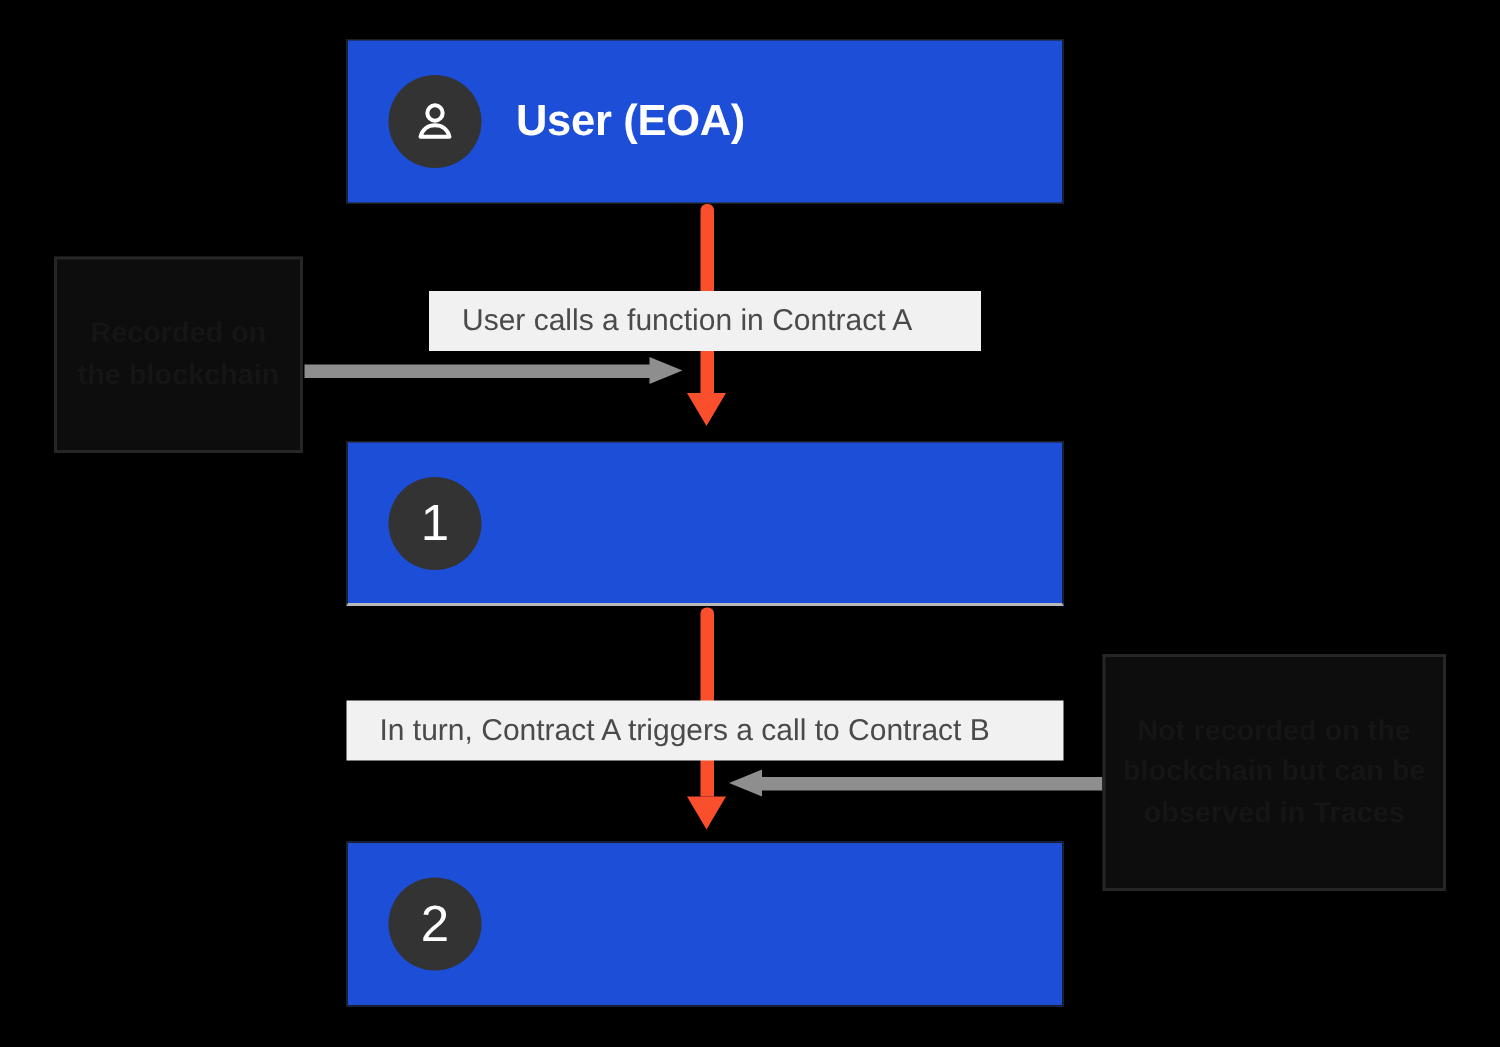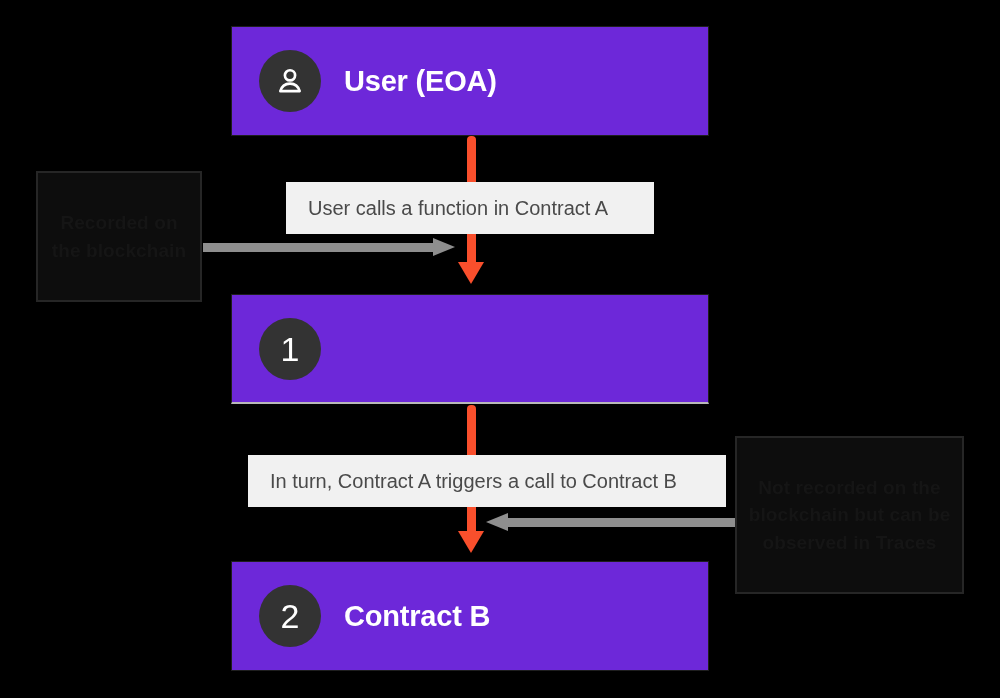--- a/index.html
+++ b/index.html
@@ -18,21 +18,21 @@
     background: #000000;
     overflow: hidden;
   }
 
   
   .node {
     position: absolute;
     left: 231px;
     width: 478px;
     height: 110px;
-    background: #6d28d9;
+    background: #1d4ed8;
     border: 1px solid #1e1e1e;
     box-sizing: border-box;
     display: flex;
     align-items: center;
     z-index: 4;
   }
   .node.with-rule {
     border-bottom: 2px solid #b9b9b9;
   }
   .node-badge {
@@ -60,35 +60,36 @@
   }
 
   #node-user    { top: 26px; }
   #node-a       { top: 294px; }
   #node-b       { top: 561px; }
 
   
   .chip {
     position: absolute;
     background: #f1f1f1;
-    height: 52px;
+    height: 40px;
     display: flex;
     align-items: center;
     box-sizing: border-box;
     padding: 0 22px;
     z-index: 6;
+    margin-top: 12px;
   }
   .chip span {
     color: #4a4a4a;
     font-size: 20px;
     font-weight: 400;
     white-space: nowrap;
   }
   #chip-1 { left: 286px; top: 182px; width: 368px; }
-  #chip-2 { left: 248px; top: 455px; width: 478px; }
+  #chip-2 { left: 231px; top: 455px; width: 478px; }
 
   
   .arrow-v {
     position: absolute;
     left: 462px;
     width: 18px;
     z-index: 3;
   }
   .arrow-v .shaft {
     position: absolute;
@@ -207,21 +208,20 @@
     </div>
     <div class="node-label">User (EOA)</div>
   </div>
 
   <div class="node with-rule" id="node-a">
     <div class="node-badge">1</div>
   </div>
 
   <div class="node" id="node-b">
     <div class="node-badge">2</div>
-    <div class="node-label">Contract B</div>
   </div>
 
   <div class="chip" id="chip-1">
     <span>User calls a function in Contract A</span>
   </div>
 
   <div class="chip" id="chip-2">
     <span>In turn, Contract A triggers a call to Contract B</span>
   </div>
 

